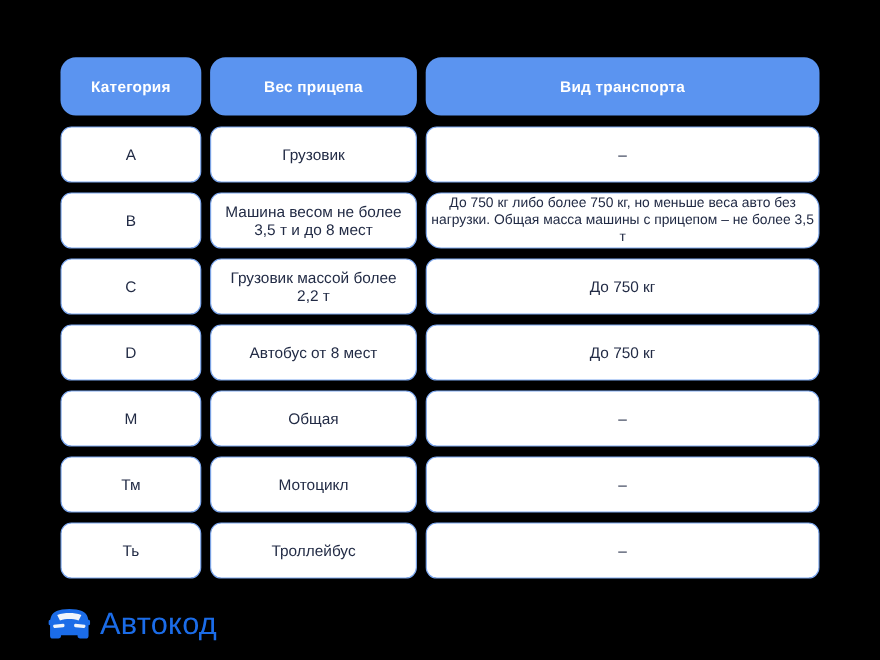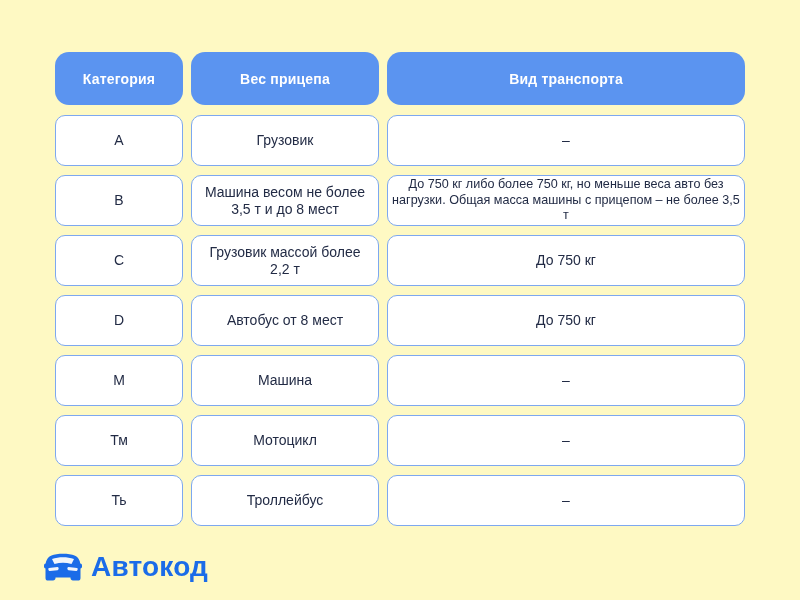--- a/index.html
+++ b/index.html
@@ -1,19 +1,19 @@
 <!DOCTYPE html>
 <html><head>
 <meta charset="utf-8">
 <style>
   html,body{margin:0;padding:0;}
   body{font-family:"Liberation Sans","DejaVu Sans",sans-serif;}
   .page{
     position:relative;width:800px;height:600px;
-    background:#fef9c3;overflow:hidden;
+    background:#000000;overflow:hidden;
   }
   .table-wrap{
     position:absolute;left:55px;top:52px;width:690px;
   }
   .grid-row{
     display:grid;
     grid-template-columns:128px 188px 358px;
     column-gap:8px;
   }
   .header-row{margin-bottom:10px;}
@@ -37,30 +37,30 @@
     border-radius:10px;
     box-sizing:border-box;
     display:flex;align-items:center;justify-content:center;
     text-align:center;
     color:#222b45;
     font-size:14px;
     font-weight:500;
     line-height:1.18;
     padding:2px 10px;
   }
-  .data-cell.small{font-size:12.6px;line-height:1.22;padding:2px 4px;}
+  .data-cell.small{font-size:12.6px;line-height:1.22;padding:2px 4px;border-radius:14px;}
   .footer-logo{
     position:absolute;left:44px;top:551px;
     display:flex;align-items:center;gap:9px;
   }
   .logo-icon{display:block;}
   .logo-text{
     color:#1b6ce8;
     font-size:28px;
-    font-weight:700;
+    font-weight:400;
     letter-spacing:.2px;
   }
 </style>
 </head>
 <body>
 
 <div class="page">
 
   <div class="table-wrap">
 
@@ -90,21 +90,21 @@
       </div>
 
       <div class="grid-row data-row">
         <div class="data-cell">D</div>
         <div class="data-cell">Автобус от 8 мест</div>
         <div class="data-cell">До 750 кг</div>
       </div>
 
       <div class="grid-row data-row">
         <div class="data-cell">M</div>
-        <div class="data-cell">Машина</div>
+        <div class="data-cell">Общая</div>
         <div class="data-cell">–</div>
       </div>
 
       <div class="grid-row data-row">
         <div class="data-cell">Тм</div>
         <div class="data-cell">Мотоцикл</div>
         <div class="data-cell">–</div>
       </div>
 
       <div class="grid-row data-row">

